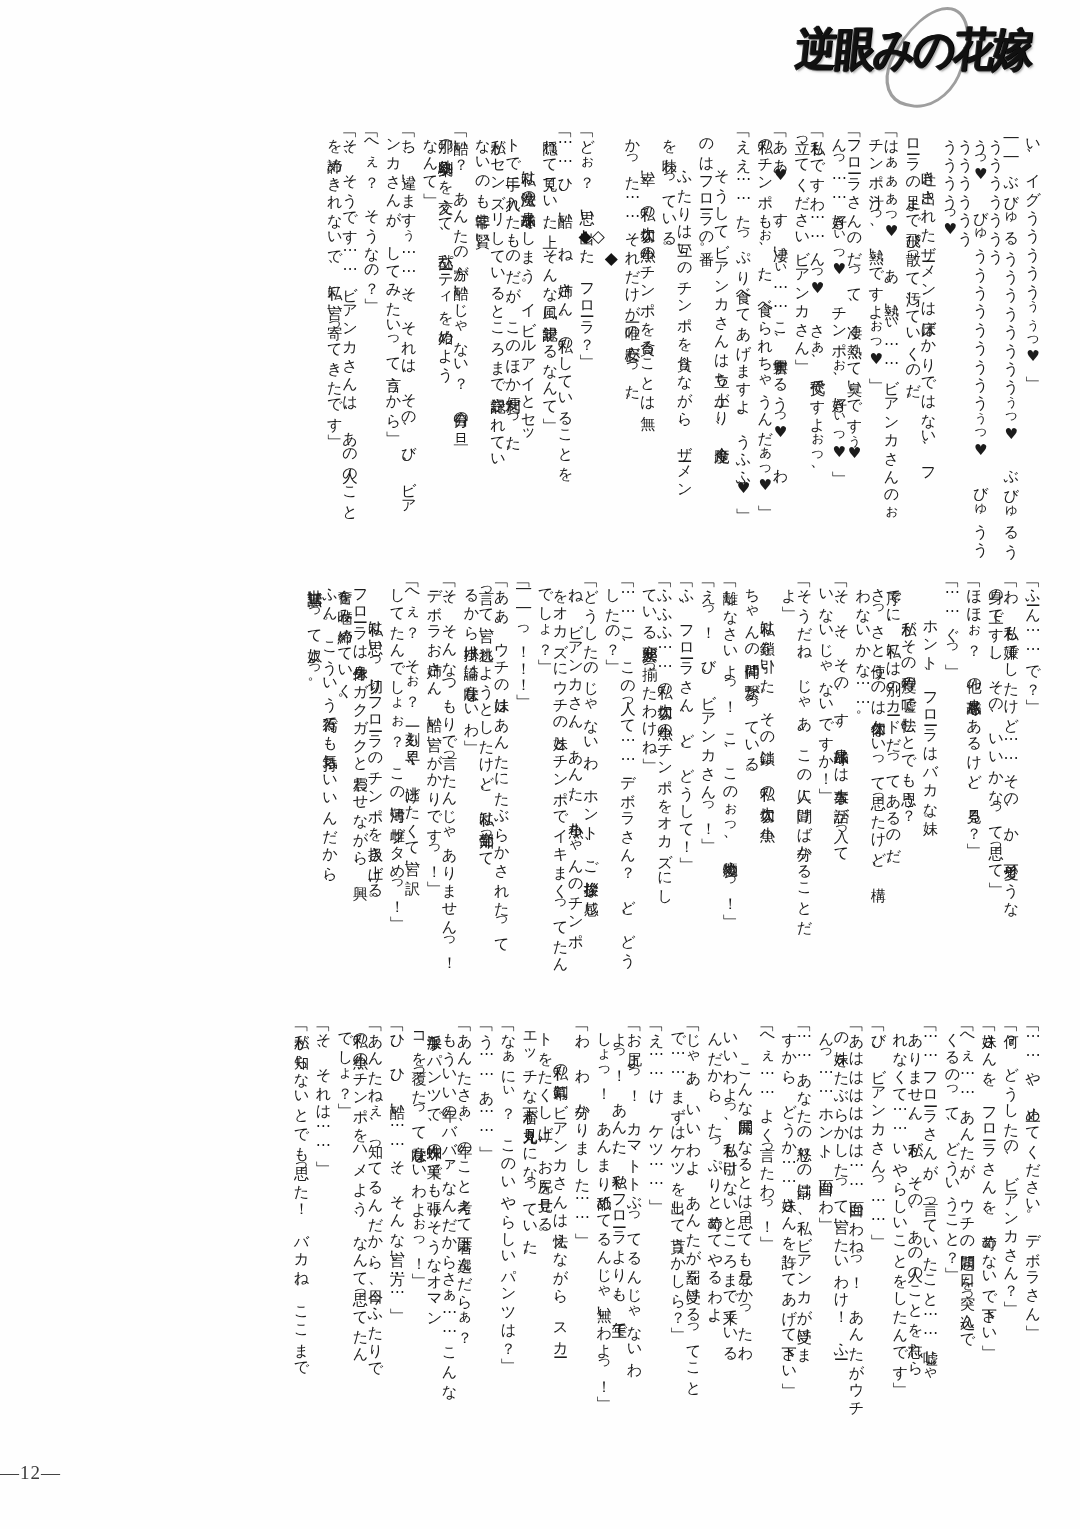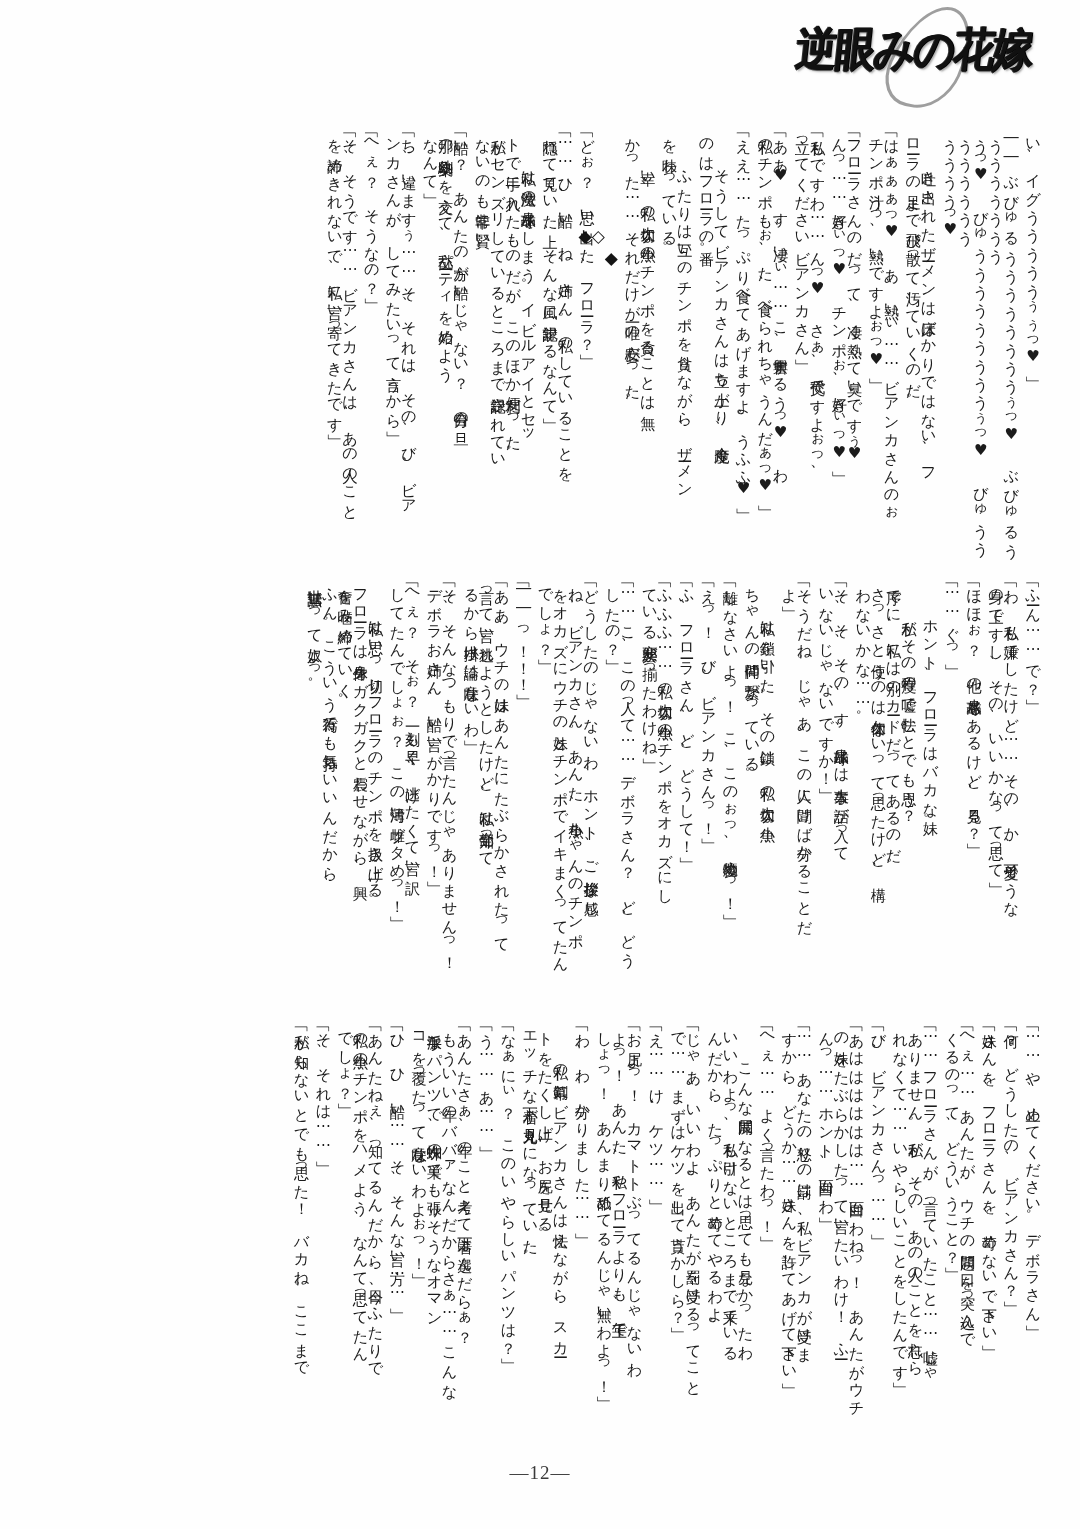--- a/index.html
+++ b/index.html
@@ -106,21 +106,21 @@
   #block-top    { top: 128px;  left: 52px;  right: 40px; height: 430px; }
   #block-mid    { top: 578px;  left: 52px;  right: 40px; height: 428px; }
   #block-bottom { top: 1022px; left: 52px;  right: 40px; height: 430px; }
 
   
   #page-number {
     position: absolute;
     left: 0;
     right: 0;
     top: 1462px;
-    text-align: center;
+    text-align: left;
     font-family: "Liberation Serif", serif;
     font-size: 19px;
     letter-spacing: 1px;
     color: #3a3a3a;
   }
 </style>
 </head>
 <body>
 
 <div id="page">

